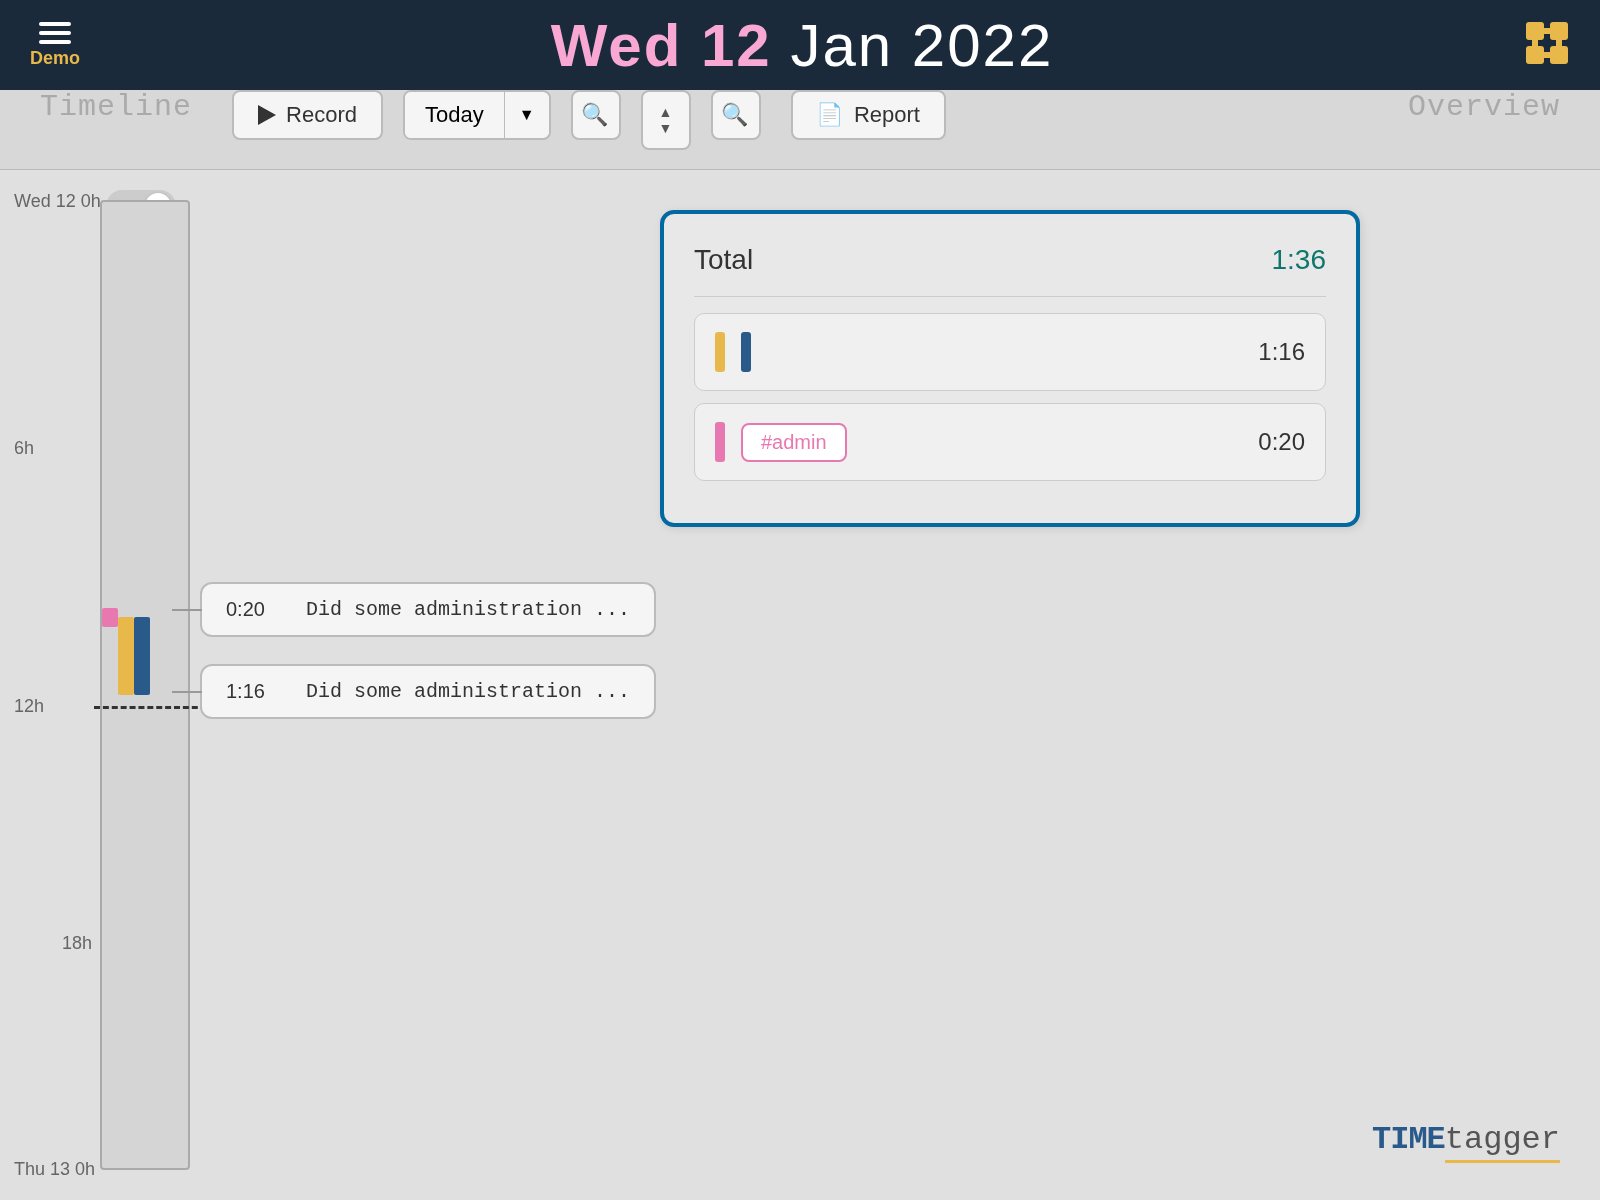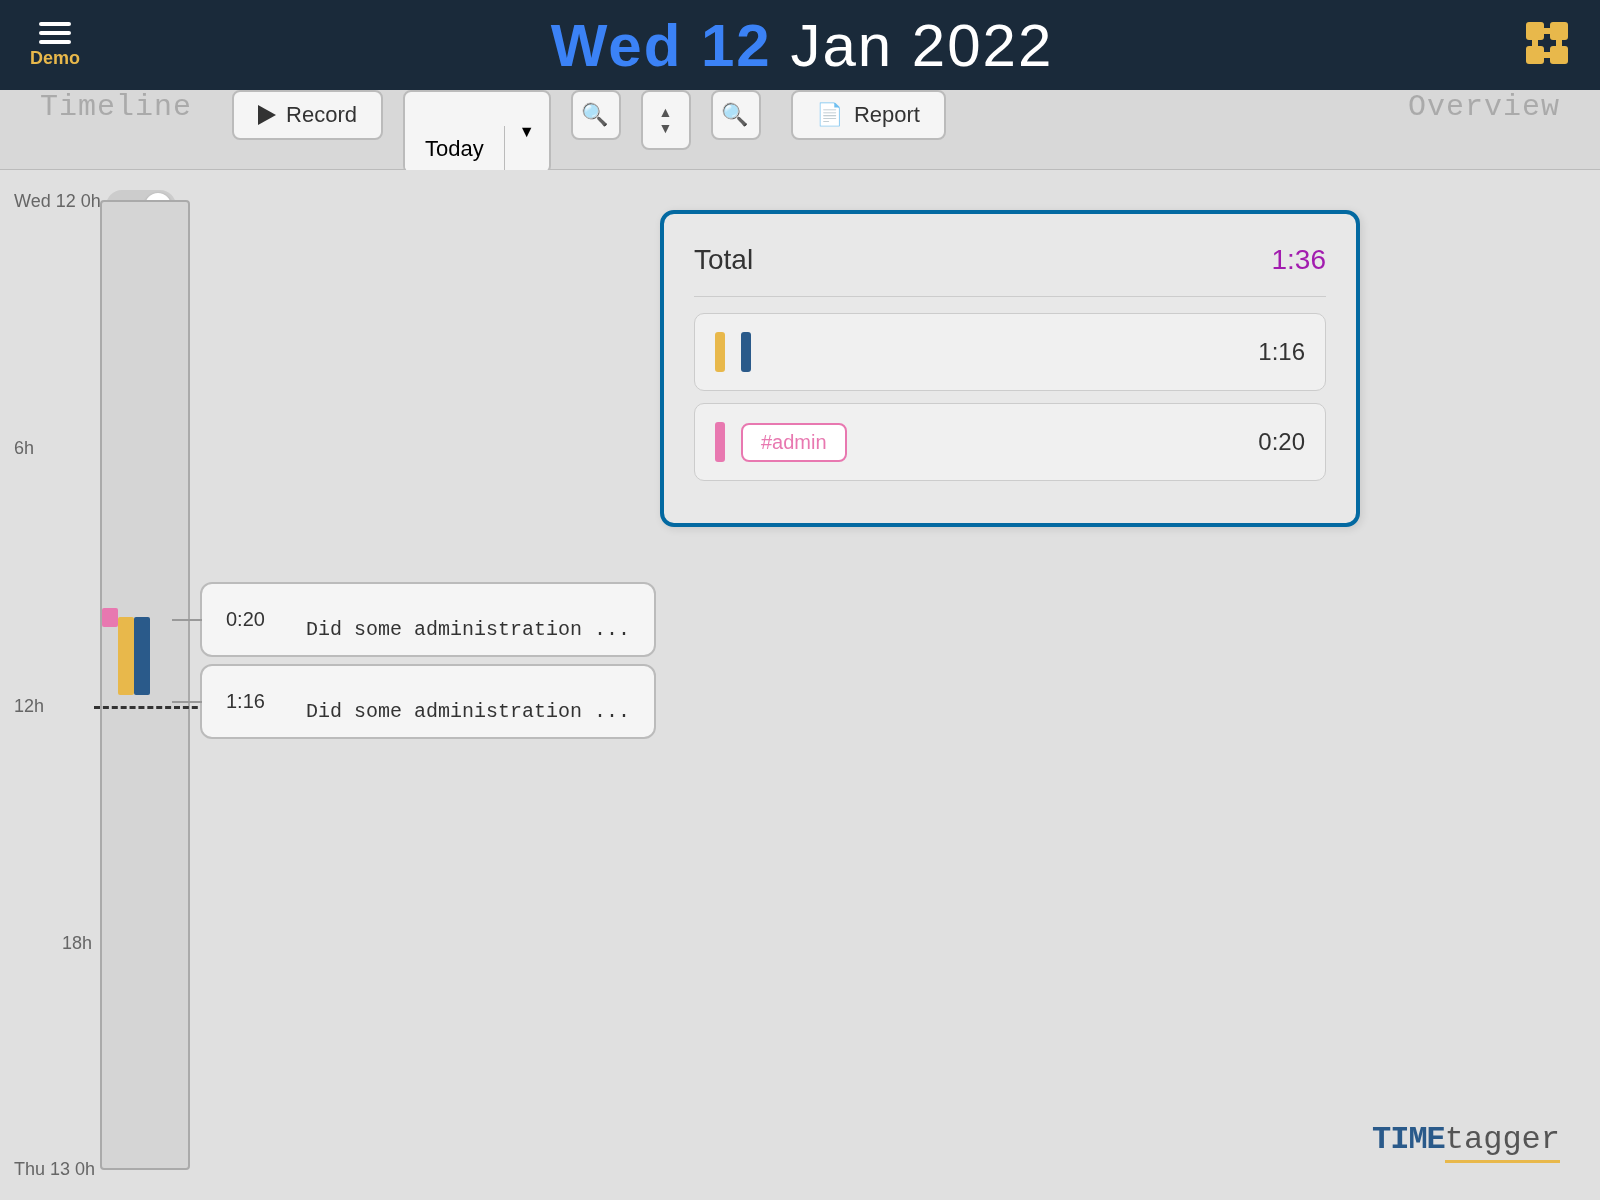--- a/index.html
+++ b/index.html
@@ -45,21 +45,21 @@
       font-size: 18px;
       font-weight: bold;
     }
     #header-title {
       font-size: 60px;
       color: #e8b84b;
       font-weight: 300;
       letter-spacing: 2px;
     }
     #header-title .day-num {
-      color: #3b82f6;
+      color: #f9a8d4;
       font-weight: bold;
     }
     #header-title .month-year {
       color: #fff;
       font-weight: 300;
     }
     #plus-icon {
       width: 46px;
       height: 46px;
       cursor: pointer;
@@ -105,21 +105,20 @@
       border-radius: 8px;
       overflow: hidden;
       background: #f5f5f5;
     }
     .today-main {
       padding: 10px 20px;
       font-size: 22px;
       cursor: pointer;
       border-right: 1px solid #bbb;
       background: #f5f5f5;
-      margin-top: 34px;
     }
     .today-arrow {
       padding: 10px 14px;
       font-size: 16px;
       cursor: pointer;
       background: #f5f5f5;
     }
     .zoom-btn {
       background: #f5f5f5;
       border: 2px solid #bbb;
@@ -254,21 +253,20 @@
     .callout-time {
       font-size: 20px;
       color: #333;
       font-weight: 500;
       min-width: 60px;
     }
     .callout-text {
       font-size: 20px;
       color: #333;
       font-family: 'Courier New', monospace;
-      margin-top: 20px;
     }
 
     
     #toggle-switch {
       position: absolute;
       top: 20px;
       left: 106px;
       width: 70px;
       height: 32px;
       background: #ccc;
@@ -313,21 +311,21 @@
       border-bottom: 1px solid #ccc;
       margin-bottom: 16px;
     }
     #total-label {
       font-size: 28px;
       color: #333;
       font-weight: 500;
     }
     #total-value {
       font-size: 28px;
-      color: #a21caf;
+      color: #0f766e;
       font-weight: 500;
     }
 
     .entry-row {
       background: #f0f0f0;
       border: 1px solid #ccc;
       border-radius: 10px;
       margin-bottom: 12px;
       padding: 18px 20px;
       display: flex;

